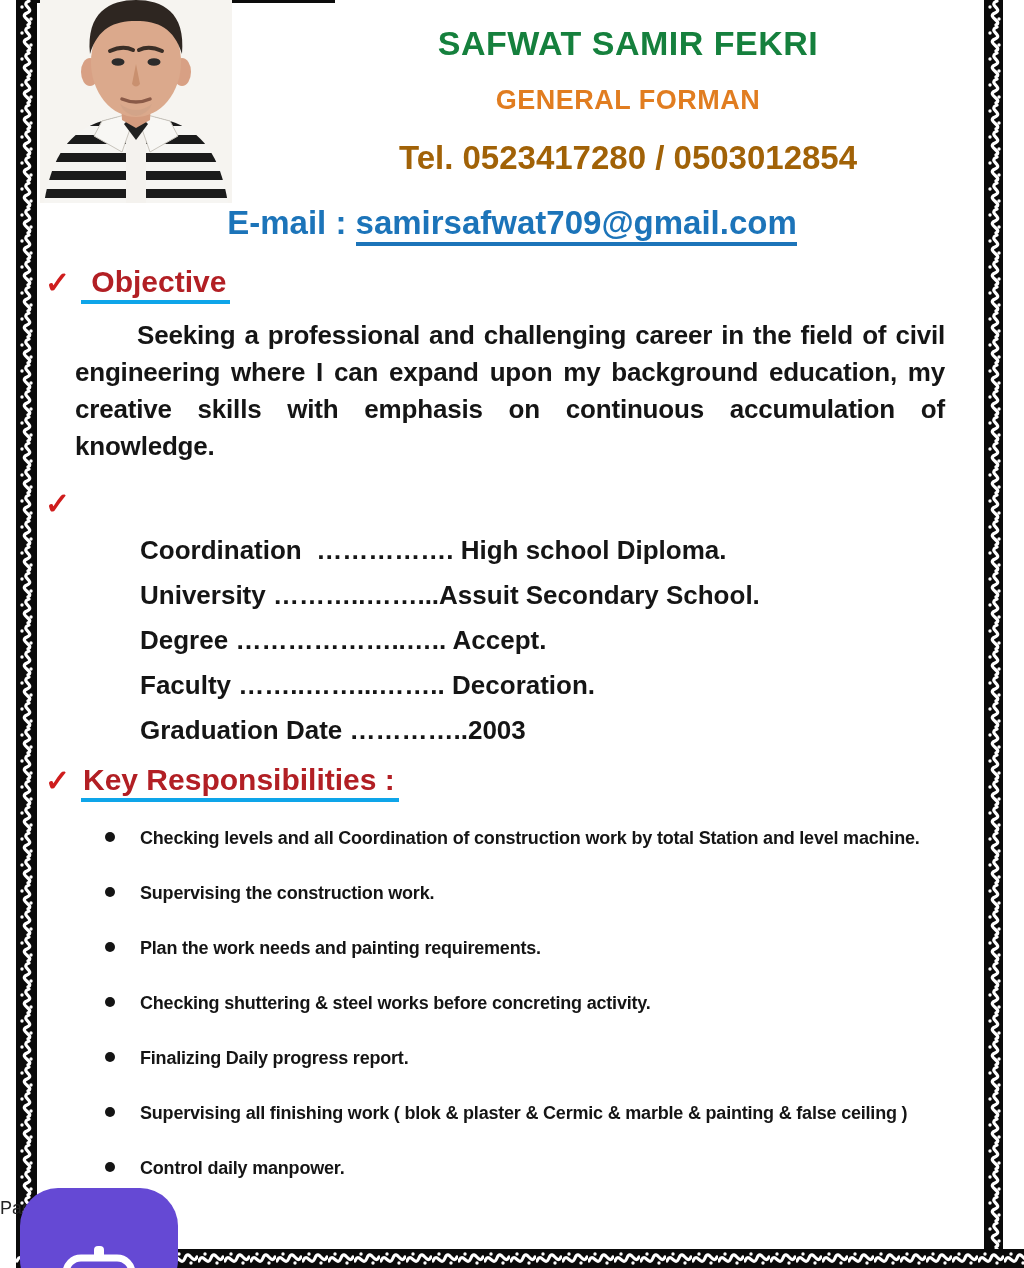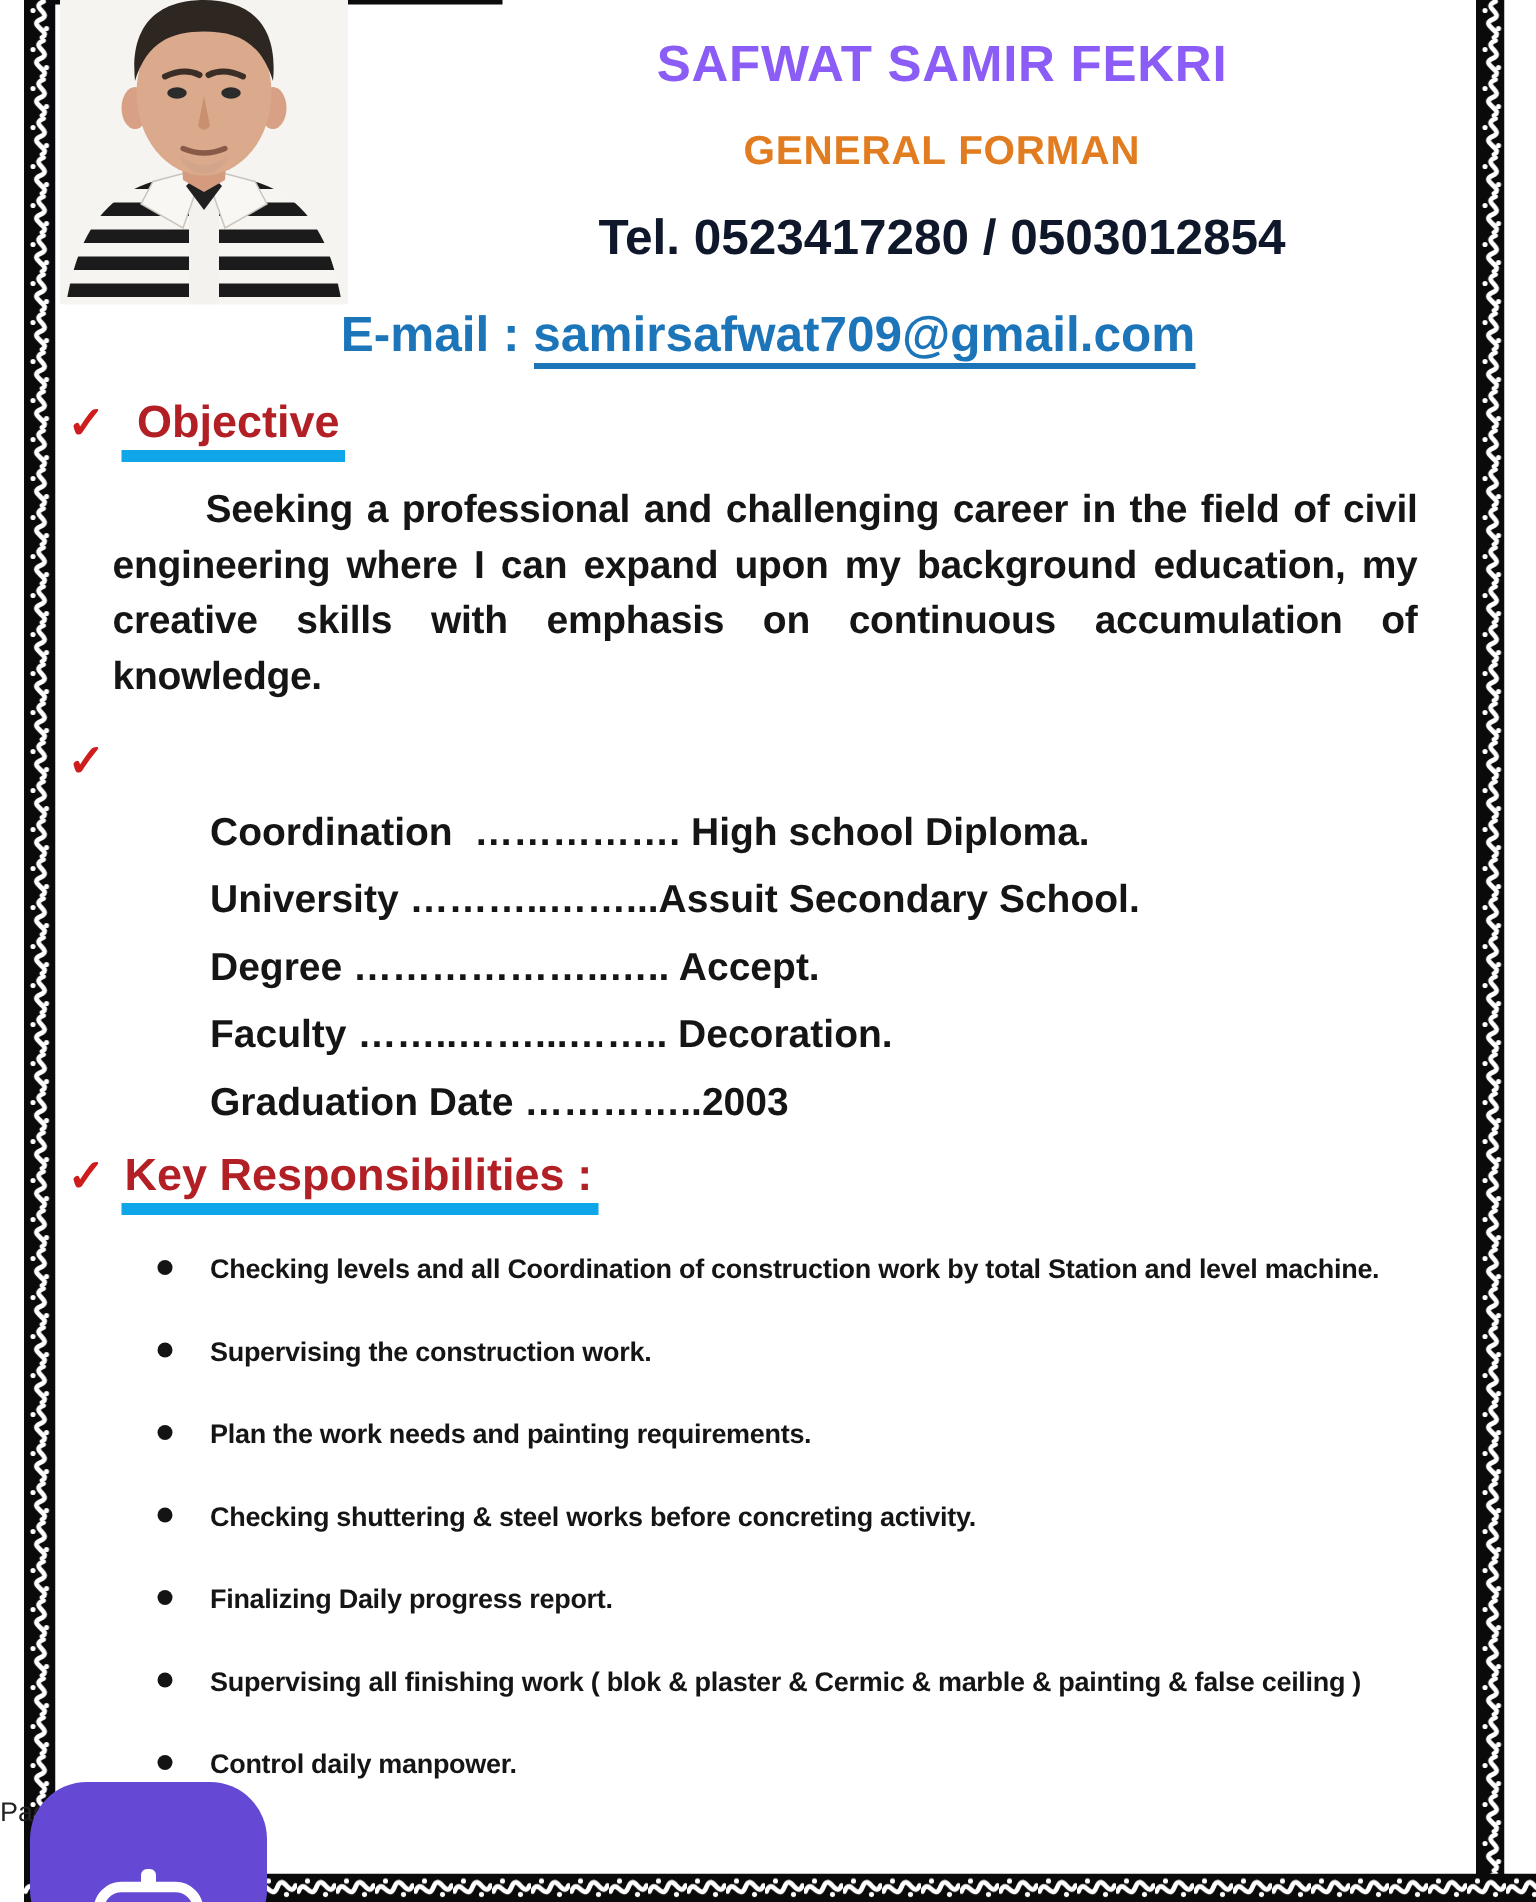--- a/index.html
+++ b/index.html
@@ -14,36 +14,36 @@
   
   .border-svg{position:absolute;display:block;}
   #border-left{left:16px;top:0;}
   #border-right{left:984px;top:0;}
   #border-bottom{left:16px;top:1249px;}
   .top-line{position:absolute;left:33px;top:0;width:302px;height:3px;background:#0c0c0c;}
   
   .header{position:relative;height:198px;}
   .photo{position:absolute;left:40px;top:0;width:192px;height:203px;}
   .header-lines{margin-left:232px;padding-top:24px;text-align:center;}
-  .name-line{font-size:34px;font-weight:bold;color:#8b5cf6;letter-spacing:.5px;margin-bottom:22px;}
+  .name-line{font-size:34px;font-weight:bold;color:#15803d;letter-spacing:.5px;margin-bottom:22px;}
   .role-line{font-size:27px;font-weight:bold;color:#e17d20;letter-spacing:.5px;margin-bottom:23px;}
-  .tel-line{font-size:33px;font-weight:bold;color:#0f172a;margin-bottom:0;}
+  .tel-line{font-size:33px;font-weight:bold;color:#a16207;margin-bottom:0;}
   .email-line{
     position:relative;z-index:2;
     text-align:center;font-size:33px;font-weight:bold;color:#1c74b9;
     margin-top:6px;white-space:pre;
   }
   .email-addr{border-bottom:4px solid #1c74b9;padding-bottom:1px;}
   
   .main{padding:10px 79px 0 45px;}
   .section-heading{display:flex;align-items:flex-start;margin-top:14px;}
   .check{color:#cf1d1d;font-size:30px;font-weight:bold;width:36px;flex:0 0 36px;line-height:34px;}
   .heading-text{
     font-size:30px;font-weight:bold;color:#b21f24;
-    border-bottom:8px solid #0ea5e9;padding:0 4px 2px 2px;line-height:32px;
+    border-bottom:4px solid #0ea5e9;padding:0 4px 2px 2px;line-height:32px;
     white-space:pre;
   }
   .objective-para{
     margin:13px 0 0 30px;
     font-size:26px;font-weight:bold;line-height:37px;
     text-align:justify;text-indent:62px;letter-spacing:-0.2px;
   }
   .academia-rows{margin:16px 0 0 95px;}
   .academia-row{font-size:26px;font-weight:bold;margin-bottom:18px;line-height:27px;white-space:pre-wrap;}
   .bullets{margin:18px 0 0 60px;}

